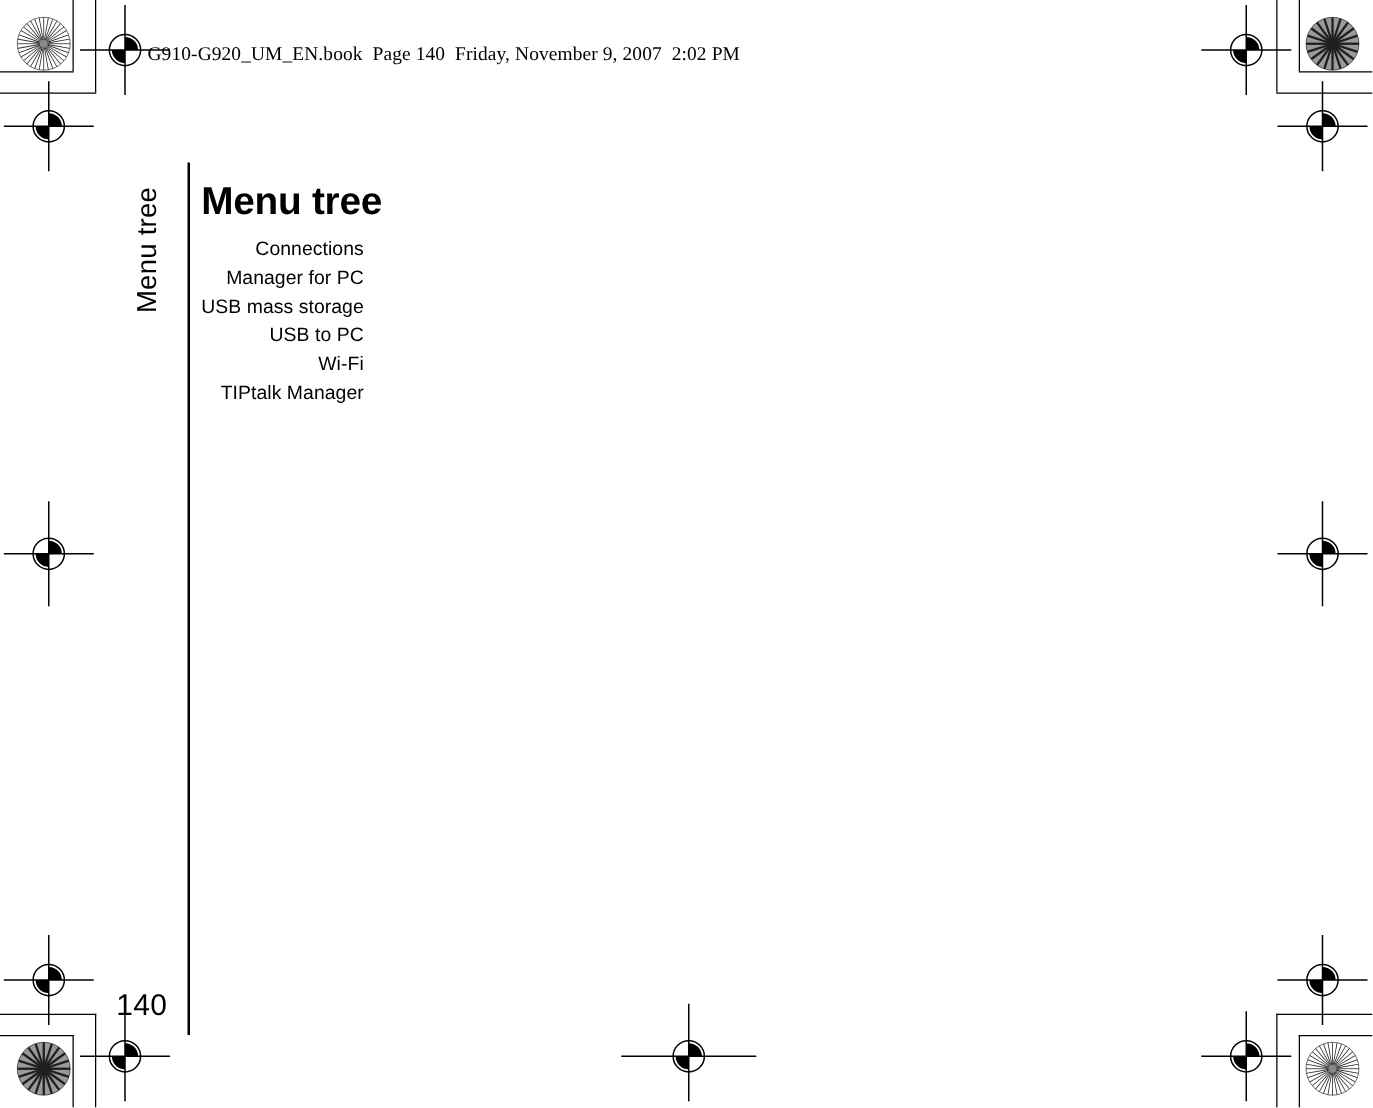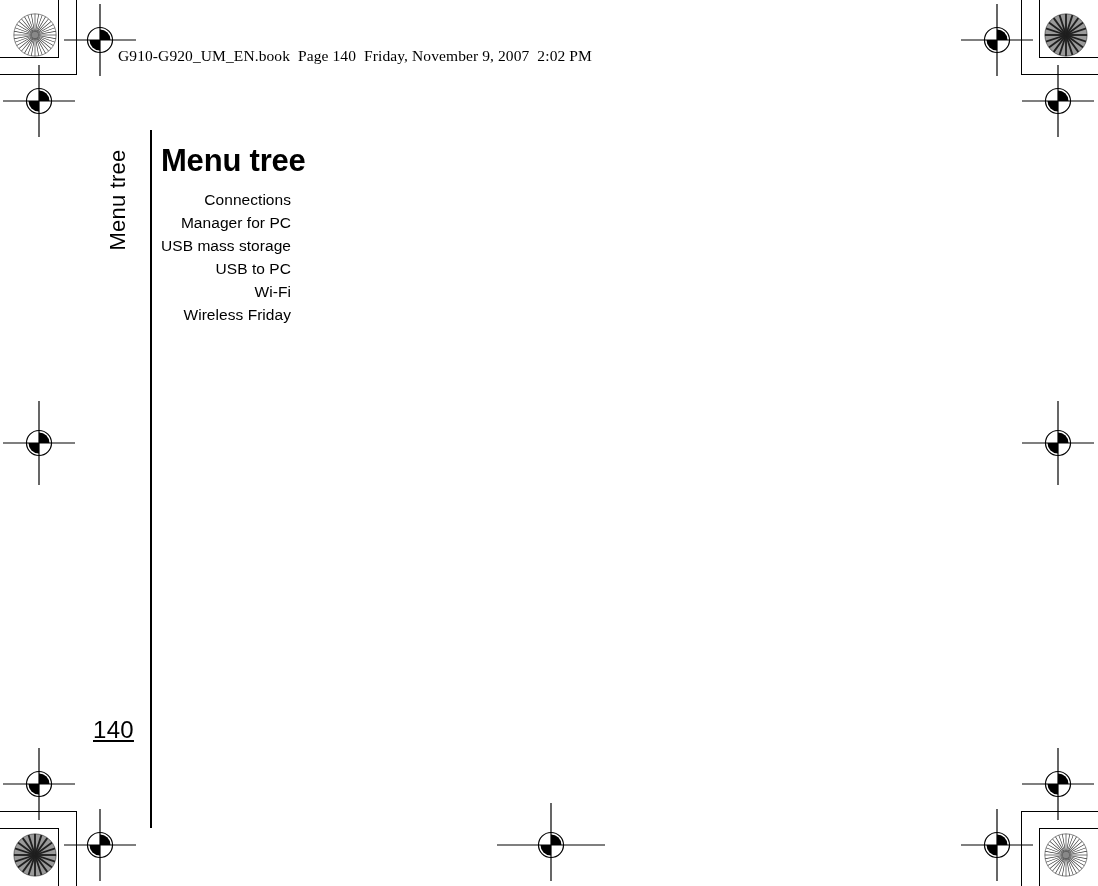--- a/index.html
+++ b/index.html
@@ -62,21 +62,20 @@
   
   .running-head {
     position: absolute;
     left: 118px;
     top: 35px;
     font-family: "Liberation Serif", serif;
     font-size: 15.5px;
     letter-spacing: 0.1px;
     white-space: pre;
     color: #000;
-    margin-top: 12px;
   }
 
   
   .content {
     position: absolute;
     left: 0;
     top: 0;
     width: 1098px;
     height: 886px;
   }
@@ -133,24 +132,23 @@
   .menu-list li {
     font-size: 15.5px;
     line-height: 23.1px;
     letter-spacing: 0.05px;
     white-space: nowrap;
   }
 
   .folio {
     position: absolute;
     left: 93px;
-    top: 716px;
+    top: 791px;
     font-size: 24px;
     letter-spacing: 0.3px;
-    text-decoration: underline;
   }
 </style>
 </head>
 <body>
 
 <div id="page">
 
   <div class="marks-layer">
 
     <div class="trim v" style="left:58px; top:0; height:57px;"></div>
@@ -425,19 +423,19 @@
     </div>
 
     <h1 class="page-title">Menu tree</h1>
 
     <ul class="menu-list">
       <li>Connections</li>
       <li>Manager for PC</li>
       <li>USB mass storage</li>
       <li>USB to PC</li>
       <li>Wi-Fi</li>
-      <li>Wireless Friday</li>
+      <li>TIPtalk Manager</li>
     </ul>
 
     <div class="folio">140</div>
   </div>
 
 </div>
 
 </body></html>

